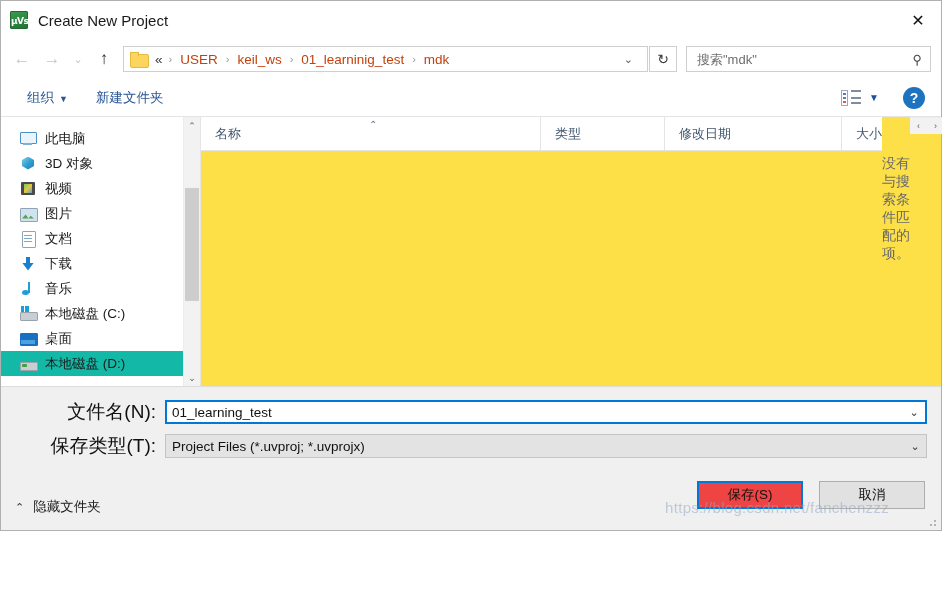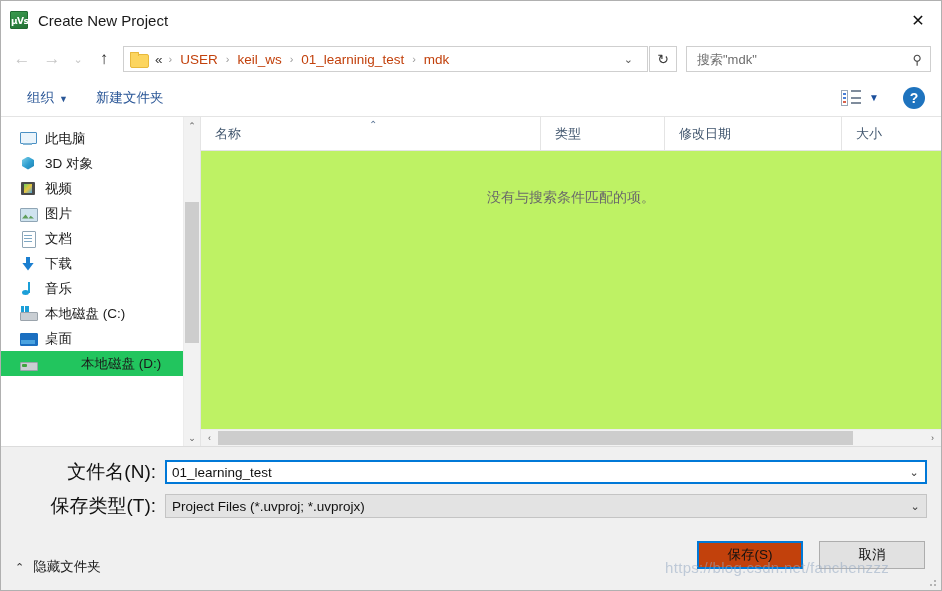--- a/index.html
+++ b/index.html
@@ -6,21 +6,21 @@
   html, body {
     margin: 0; padding: 0;
     width: 942px; height: 591px;
     overflow: hidden;
     font-family: "Liberation Sans", "DejaVu Sans", sans-serif;
     background: #ffffff;
     -webkit-font-smoothing: antialiased;
   }
   #dialog {
     position: relative;
-    width: 942px; height: 591px;
+    width: 942px; height: 531px;
     background: #ffffff;
     border: 1px solid #b0b0b0;
     display: flex; flex-direction: column;
   }
 
   
   .titlebar {
     height: 38px; min-height: 38px;
     display: flex; align-items: center;
     background: #ffffff;
@@ -217,21 +217,21 @@
   .nav-row {
     display: flex; align-items: center;
     height: 25px;
     padding-left: 18px;
     font-size: 13.5px;
     color: #1b1b1b;
     cursor: default;
     white-space: nowrap;
   }
   .nav-row.indent { }
-  .nav-row.selected { background: #22c55e; gap: 36px; }
+  .nav-row.selected { background: #14b8a6; }
   .nav-row .ic {
     width: 18px; height: 16px; margin-right: 8px;
     flex: 0 0 18px;
     position: relative;
   }
   
   .ic-pc:before{content:"";position:absolute;left:1px;top:1px;width:15px;height:10px;border:1.5px solid #4a90c4;border-radius:1px;background:#eaf4fb;}
   .ic-pc:after{content:"";position:absolute;left:4px;top:12px;width:9px;height:2px;background:#7fb2d4;}
   .ic-3d:before{content:"";position:absolute;left:3px;top:1px;width:12px;height:13px;background:linear-gradient(135deg,#7fd0e8 0%,#2f9fd0 52%,#1f7fb0 100%);clip-path:polygon(50% 0,100% 26%,100% 74%,50% 100%,0 74%,0 26%);}
   .ic-vid:before{content:"";position:absolute;left:2px;top:1px;width:14px;height:13px;background:#4a4a4a;border-radius:1px;}
@@ -267,23 +267,23 @@
   .sb-thumb {
     position:absolute; left:1px; right:1px;
     top: 23%; height: 48%;
     background: #cdcdcd;
     cursor: default;
   }
 
   
   .filelist {
     flex: 1 1 auto;
-    display: flex; flex-direction: column;
+    display: flex; flex-direction: row;
     min-width: 0;
-    background: #bef264;
+    background: #fde047;
   }
   .colheader {
     height: 34px; min-height: 34px;
     display: flex; align-items: stretch;
     border-bottom: 1px solid #e4e4e4;
     background: #ffffff;
   }
   .col {
     display: flex; align-items: center;
     font-size: 13px;
@@ -380,21 +380,21 @@
     display: flex; align-items: center; justify-content: center;
     font-size: 13.5px;
     color: #111111;
     background: #e1e1e1;
     border: 1px solid #adadad;
     cursor: default;
     margin-left: 16px;
   }
   .btn.primary {
     border: 2px solid #0078d7;
-    background: #c2410c;
+    background: #ef4444;
   }
 
   .hidefolders {
     position: absolute;
     left: 14px; bottom: 14px;
     display: flex; align-items: center;
     font-size: 13.5px; color: #1b1b1b;
     cursor: default;
   }
   .hidefolders .chev { font-size: 11px; margin-right: 9px; color:#333; }

